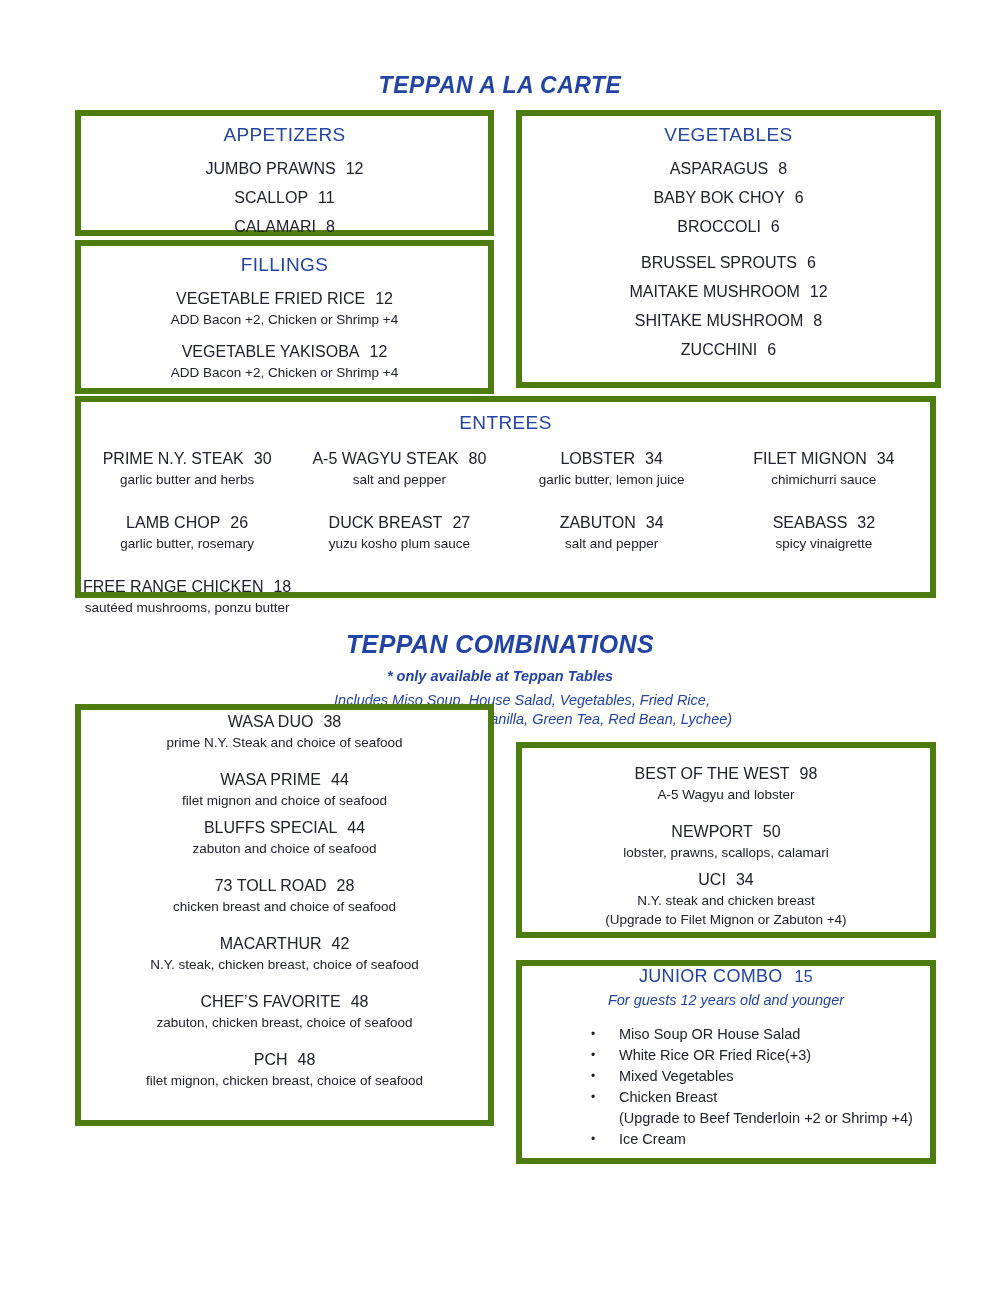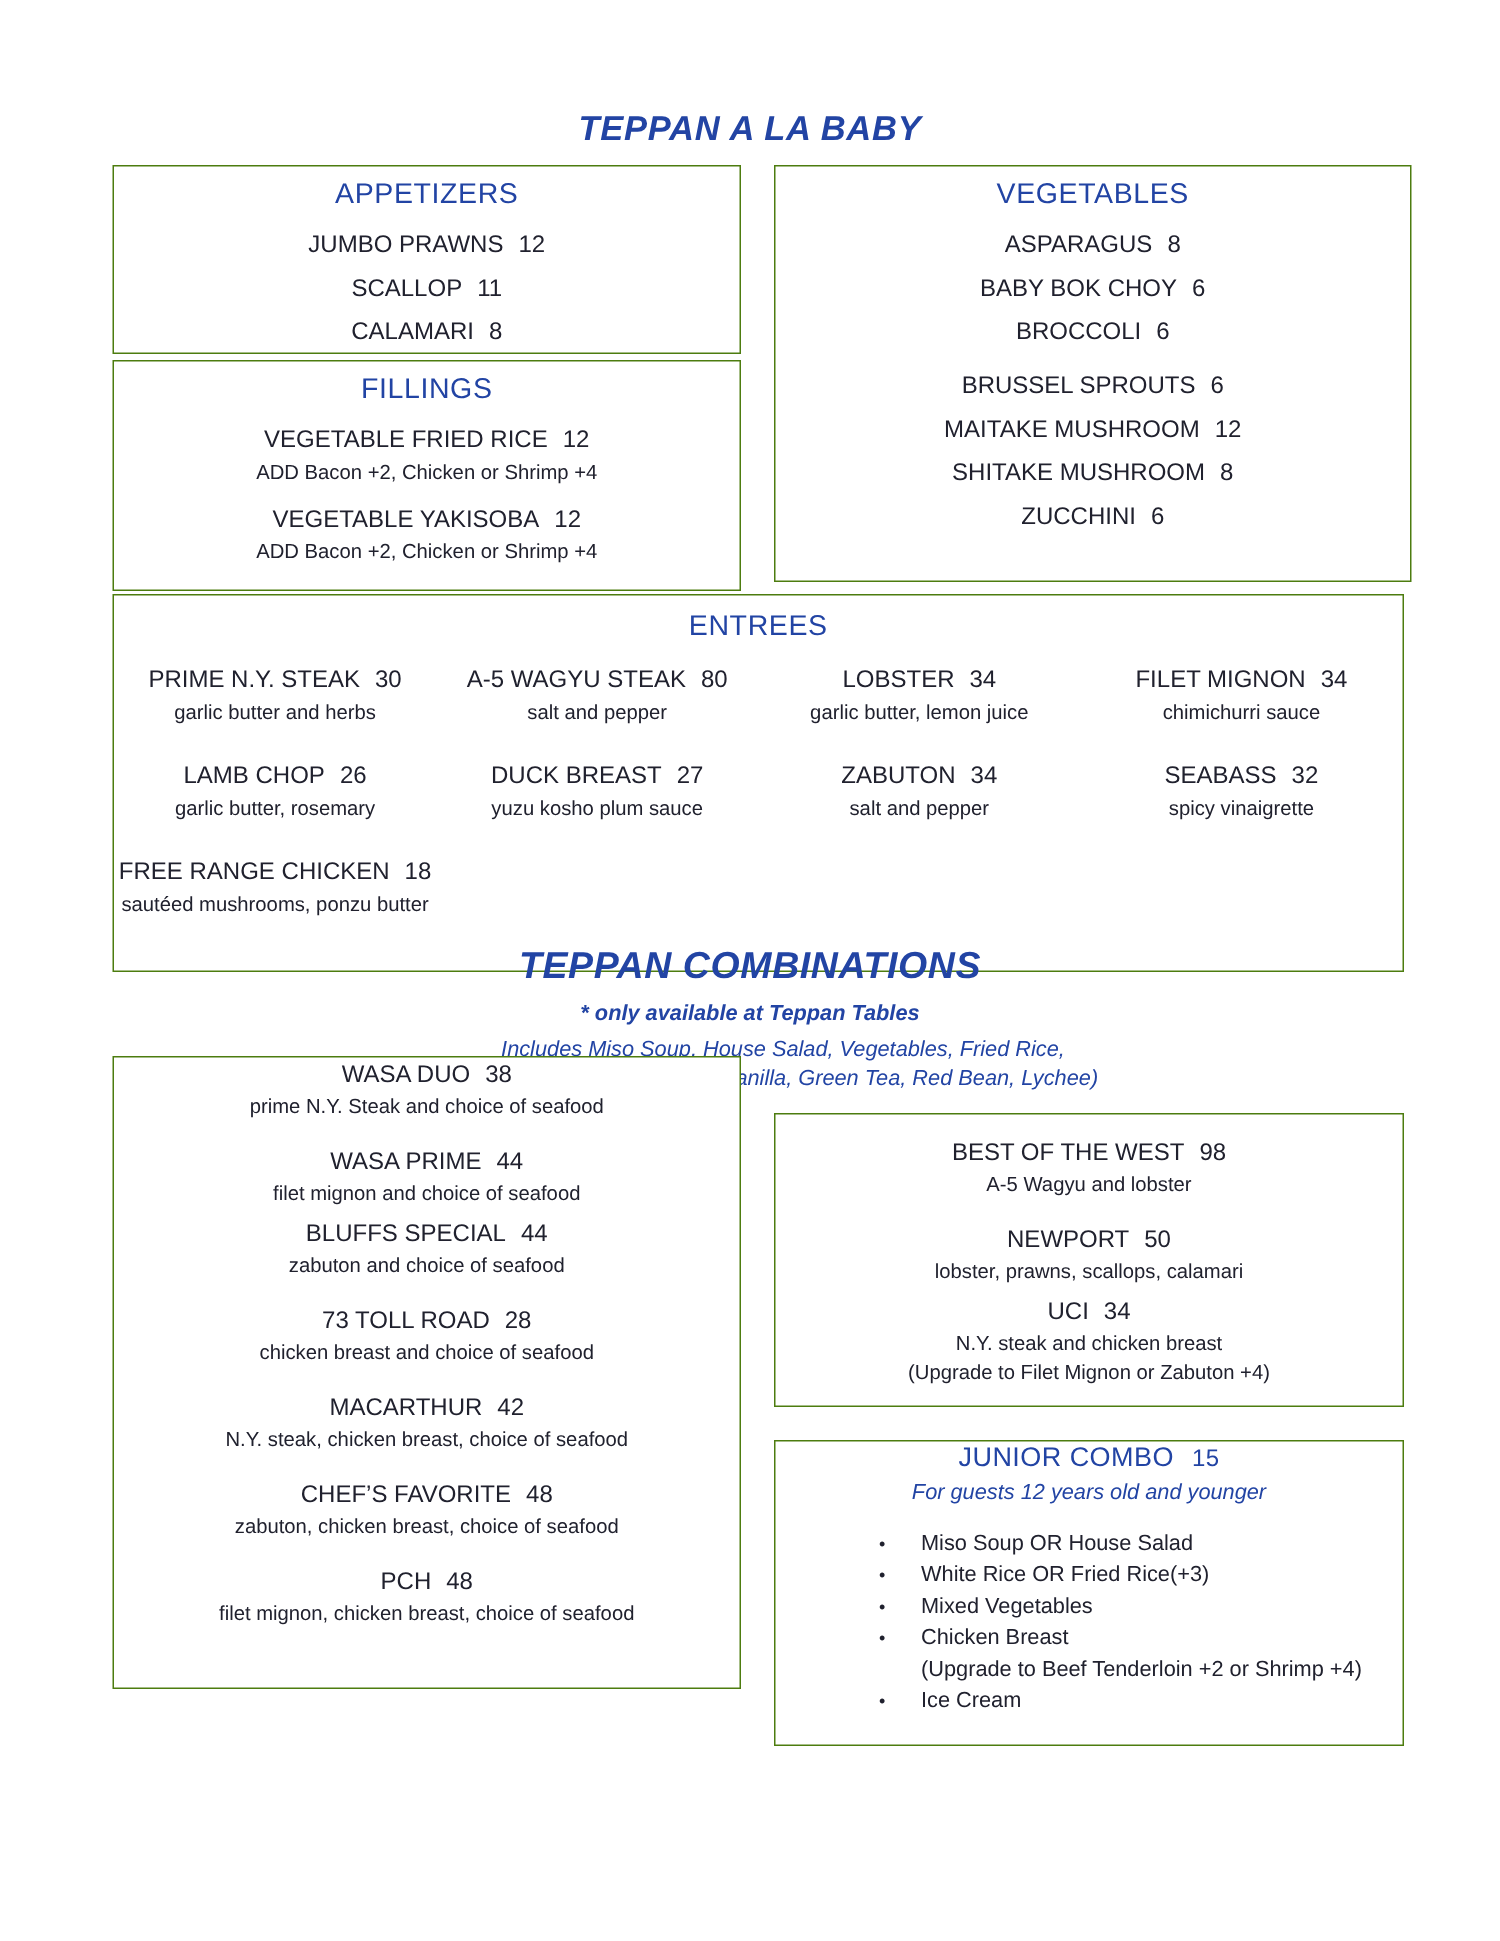--- a/index.html
+++ b/index.html
@@ -18,28 +18,28 @@
     top: 72px; left: 0; width: 100%;
     text-align: center;
     font-size: 23px;
     font-weight: bold;
     font-style: italic;
     letter-spacing: 0.5px;
     color: #2244a4;
   }
   .box {
     position: absolute;
-    border: 1px solid #4d7c0f;
+    border: 6px solid #4d7c0f;
     text-align: center;
     background: #fff;
   }
   .box-appetizers { left: 75px;  top: 110px; width: 419px; height: 126px; padding-top: 8px; }
   .box-fillings   { left: 75px;  top: 240px; width: 419px; height: 154px; padding-top: 8px; }
   .box-vegetables { left: 516px; top: 110px; width: 425px; height: 278px; padding-top: 8px; }
-  .box-entrees    { left: 75px;  top: 396px; width: 861px; height: 252px; padding-top: 10px; }
+  .box-entrees    { left: 75px;  top: 396px; width: 861px; height: 202px; padding-top: 10px; }
   .box-combos-left  { left: 75px;  top: 704px; width: 419px; height: 422px; }
   .box-combos-right { left: 516px; top: 742px; width: 420px; height: 196px; padding-top: 14px; }
   .box-junior       { left: 516px; top: 960px; width: 420px; height: 204px; padding-top: 0; }
 
   .section-heading {
     font-size: 19px;
     color: #2244a4;
     letter-spacing: 0.4px;
     margin-bottom: 8px;
   }
@@ -137,21 +137,21 @@
     line-height: 21px;
     color: #20212e;
     padding-left: 28px;
   }
 </style>
 </head>
 <body>
 
 <div class="page">
 
-  <div class="page-title">TEPPAN A LA BABY</div>
+  <div class="page-title">TEPPAN A LA CARTE</div>
 
   <div class="box box-appetizers">
     <div class="section-heading">APPETIZERS</div>
     <div class="item-line">
       <span class="name">JUMBO PRAWNS</span><span class="price">12</span>
     </div>
     <div class="item-line">
       <span class="name">SCALLOP</span><span class="price">11</span>
     </div>
     <div class="item-line">

